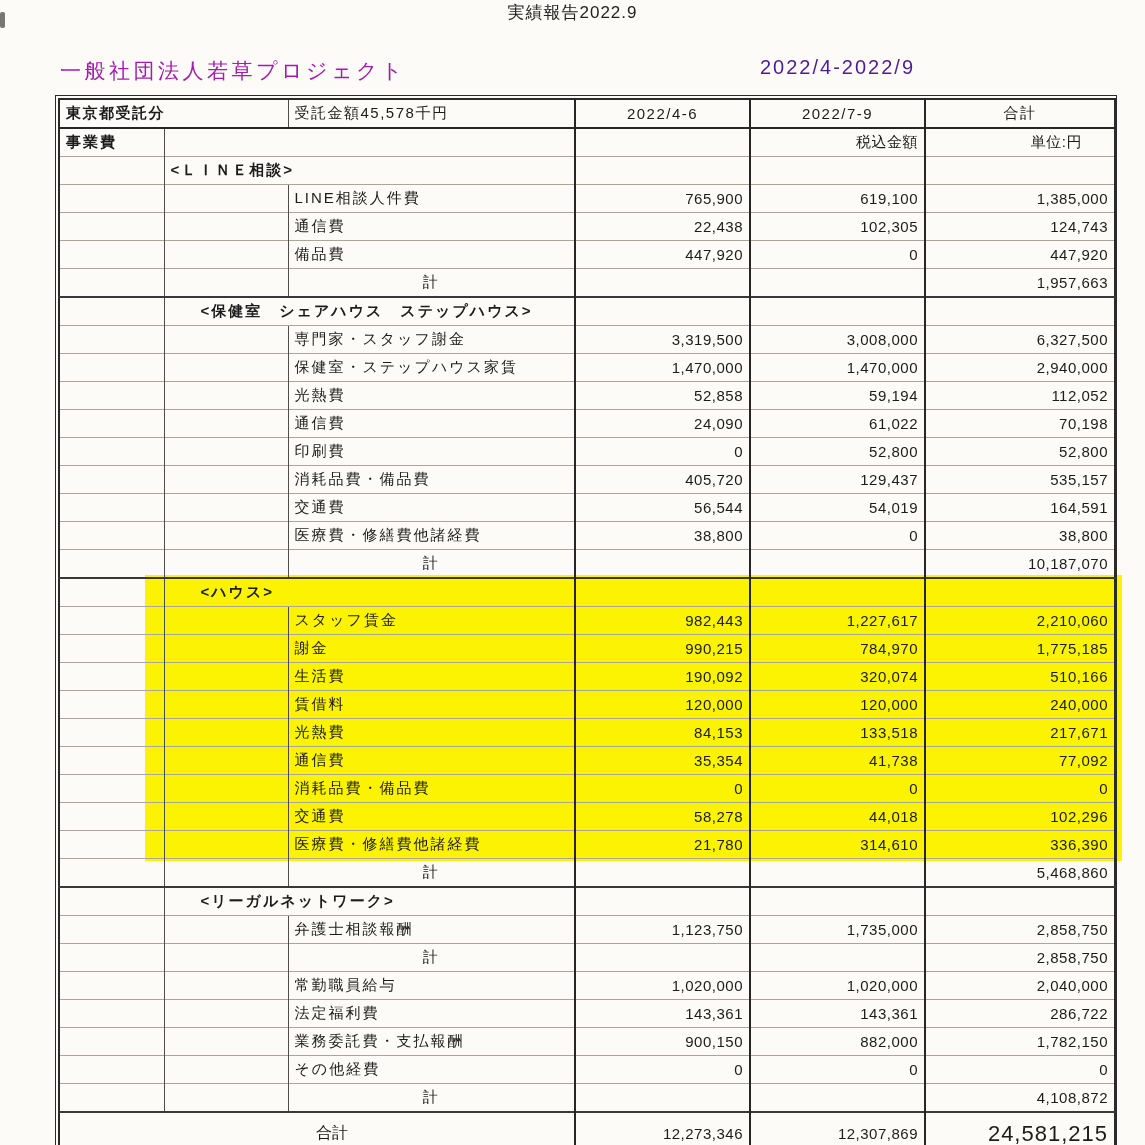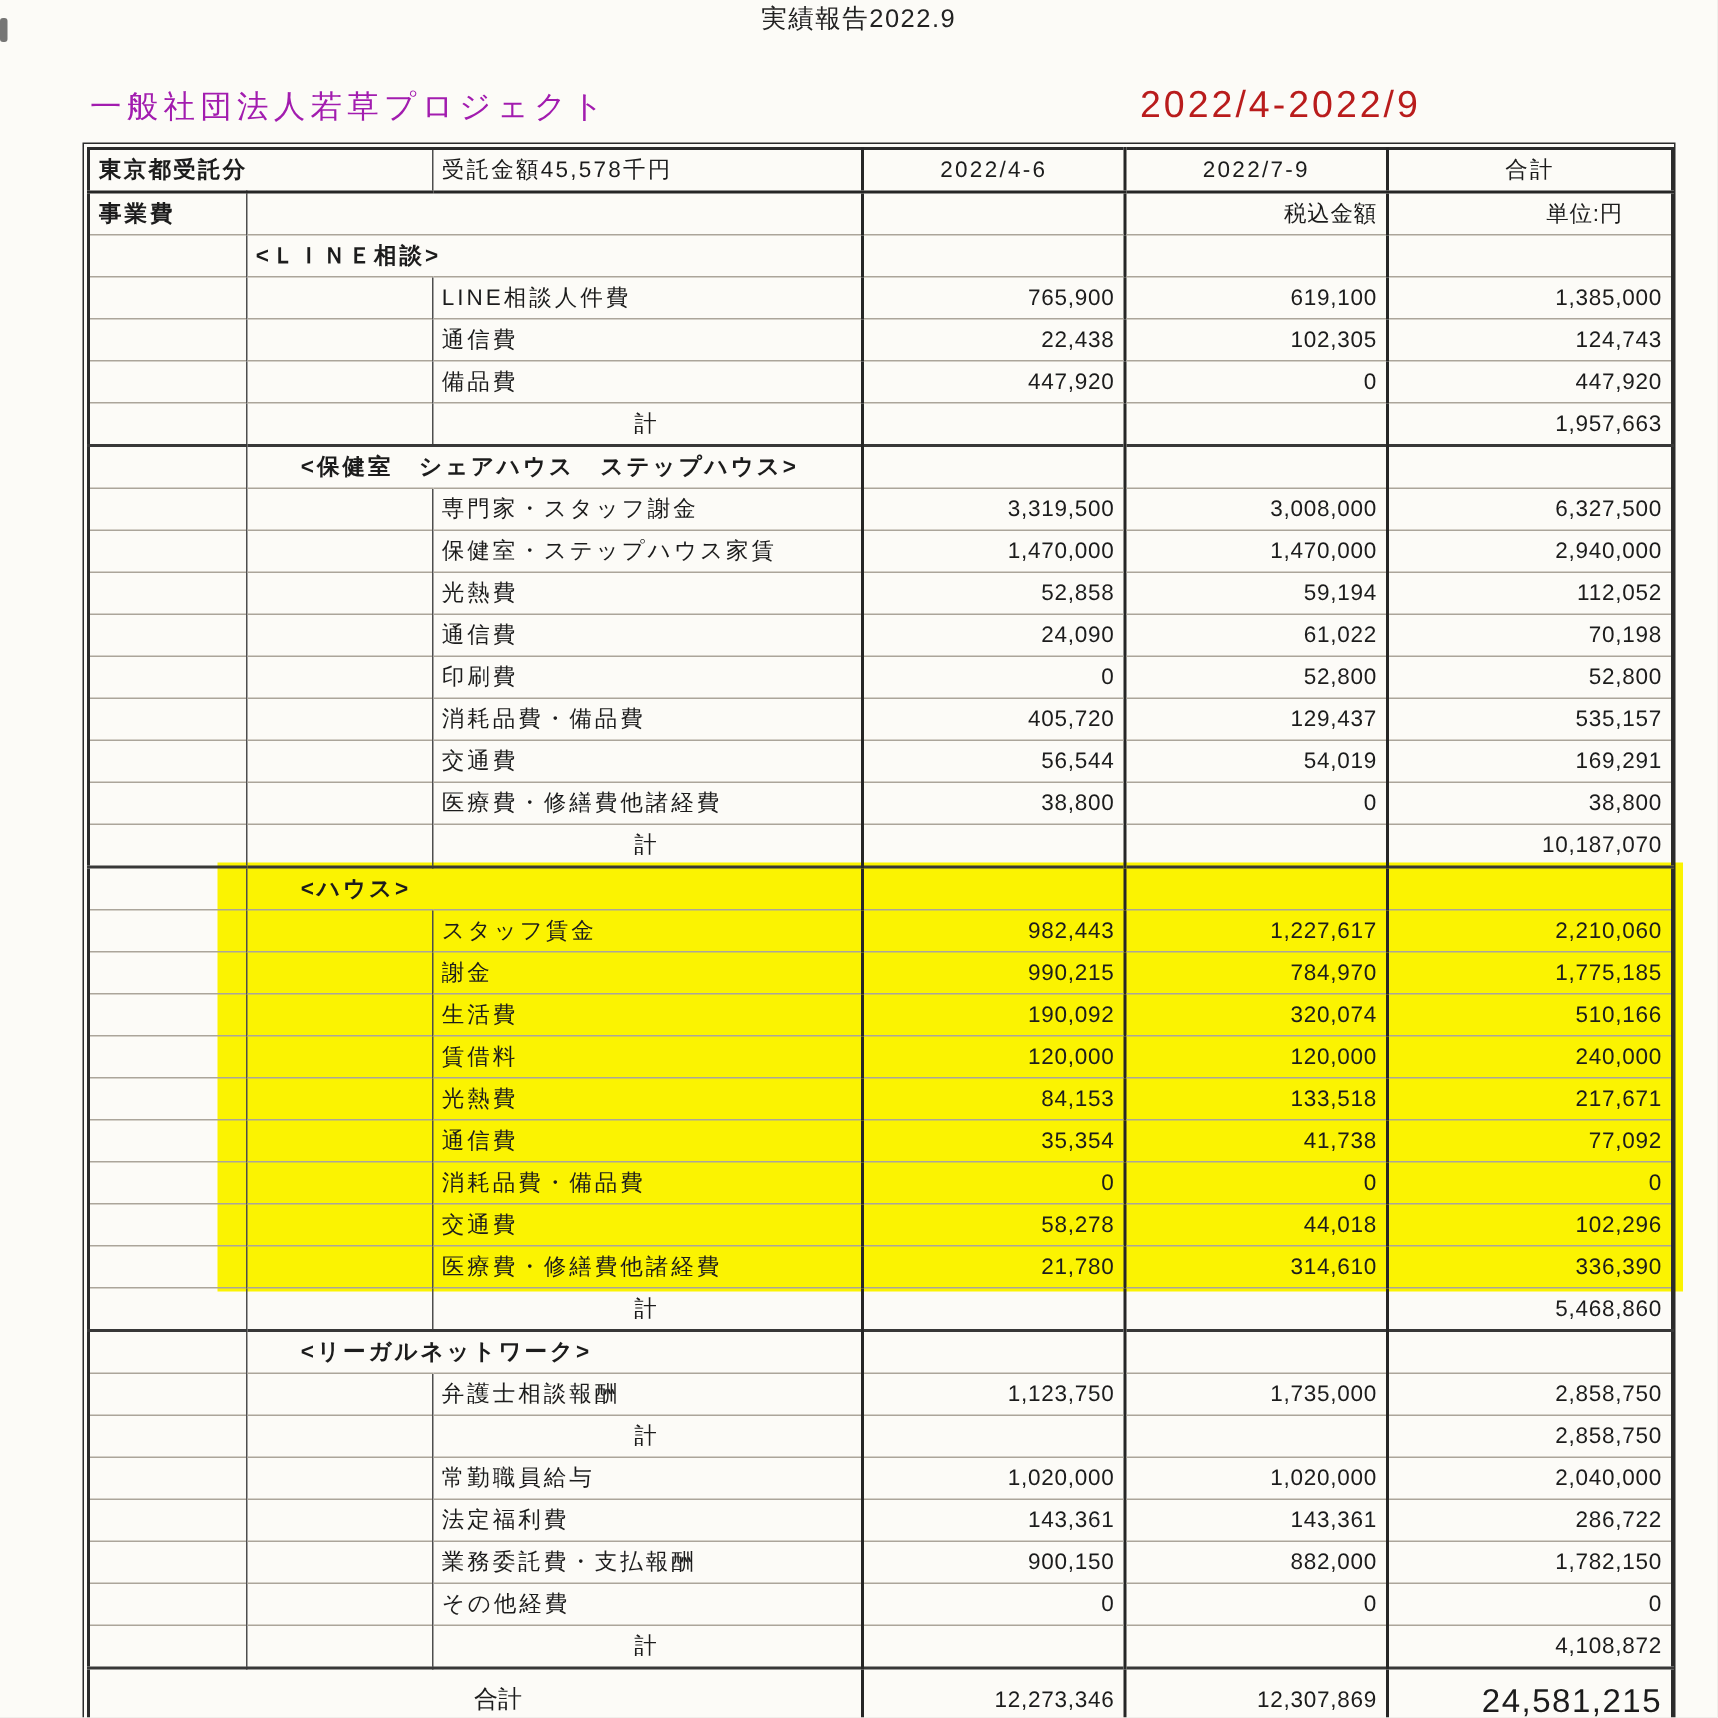--- a/index.html
+++ b/index.html
@@ -5,21 +5,21 @@
   html,body{margin:0;padding:0;background:#e8e6e1;}
   .page{
     position:relative;width:1145px;height:1145px;margin:0 auto;
     background:#fcfbf7;
     font-family:"Liberation Sans","DejaVu Sans",sans-serif;
     color:#1c1c1c;overflow:hidden;
   }
   .report-title{position:absolute;top:1px;left:0;width:100%;text-align:center;
     font-size:17px;letter-spacing:1px;color:#222;}
   .org-name{position:absolute;top:57px;left:60px;font-size:21px;letter-spacing:3.5px;color:#a21caf;}
-  .period{position:absolute;top:56px;left:760px;font-size:25px;letter-spacing:2px;color:#b91c1c;}
+  .period{position:absolute;top:56px;left:760px;font-size:20px;letter-spacing:2px;color:#4c1d95;}
   .smudge{position:absolute;left:0;top:12px;width:5px;height:16px;background:#4a4a4a;border-radius:2px;opacity:.75;}
 
   .hl-overlay{position:absolute;left:145px;top:552px;width:977px;height:269px;background:#fbf301;z-index:0;}
 
   .table-wrap{
     position:absolute;left:55px;top:95px;width:1062px;box-sizing:border-box;
     border:1px solid #2b2b2b;padding:2px;z-index:1;
   }
   table{width:100%;border-collapse:collapse;table-layout:fixed;border:2px solid #2b2b2b;background:transparent;}
   th,td{height:27px;padding:0 6px;font-size:15px;overflow:hidden;white-space:nowrap;
@@ -172,21 +172,21 @@
             <td class="amt">405,720</td>
             <td class="amt">129,437</td>
             <td class="amt">535,157</td>
           </tr>
           <tr class="r-item">
             <td class="c1"></td>
             <td class="c2"></td>
             <td class="c3">交通費</td>
             <td class="amt">56,544</td>
             <td class="amt">54,019</td>
-            <td class="amt">169,291</td>
+            <td class="amt">164,591</td>
           </tr>
           <tr class="r-item">
             <td class="c1"></td>
             <td class="c2"></td>
             <td class="c3">医療費・修繕費他諸経費</td>
             <td class="amt">38,800</td>
             <td class="amt">0</td>
             <td class="amt">38,800</td>
           </tr>
           <tr class="r-subtotal">

